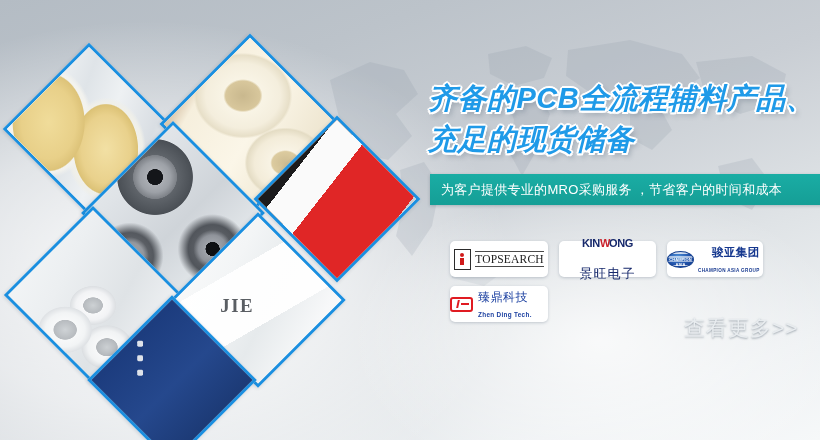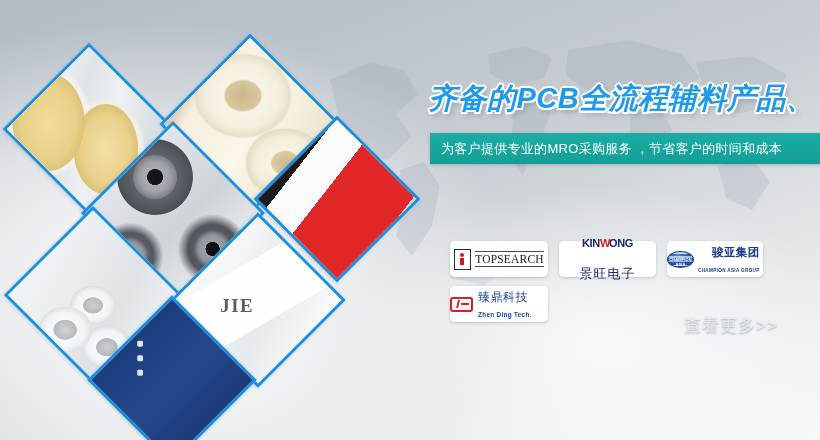--- a/index.html
+++ b/index.html
@@ -198,21 +198,21 @@
   .zd-mark::after{
     content:"";position:absolute;left:9px;top:4px;width:8px;height:2px;
     background:#e01b22;
   }
   .zd-txt{line-height:1;}
   .zd-cn{font-size:12px;font-weight:400;color:#1a3fa0;letter-spacing:.5px;}
   .zd-en{font-size:6.4px;font-weight:700;color:#1a3fa0;letter-spacing:.3px;margin-top:2.5px;}
   
   #morelink{
     position:absolute;left:684px;top:314px;
-    font-size:17px;font-weight:500;color:#e8ecef;letter-spacing:1px;
+    font-size:21px;font-weight:500;color:#e8ecef;letter-spacing:1px;
     text-shadow:0 1px 2px rgba(80,95,110,.55);
     cursor:pointer;white-space:nowrap;
   }
 </style>
 </head>
 <body>
 
 <div id="banner">
 
   <div id="worldmap">
@@ -260,20 +260,21 @@
             <i></i>
             <i></i>
             <i></i>
           </span>
         </div>
     </div>
   </div>
 
   <div id="textblock">
     <div class="headline">齐备的PCB全流程辅料产品、</div>
+    <div class="headline">充足的现货储备</div>
     <div class="subbar">
       <span>为客户提供专业的MRO采购服务 ，节省客户的时间和成本</span>
     </div>
   </div>
 
   <div id="logos">
     <div class="logorow">
 
       <div class="logocard lc1">
         <div class="ts">

